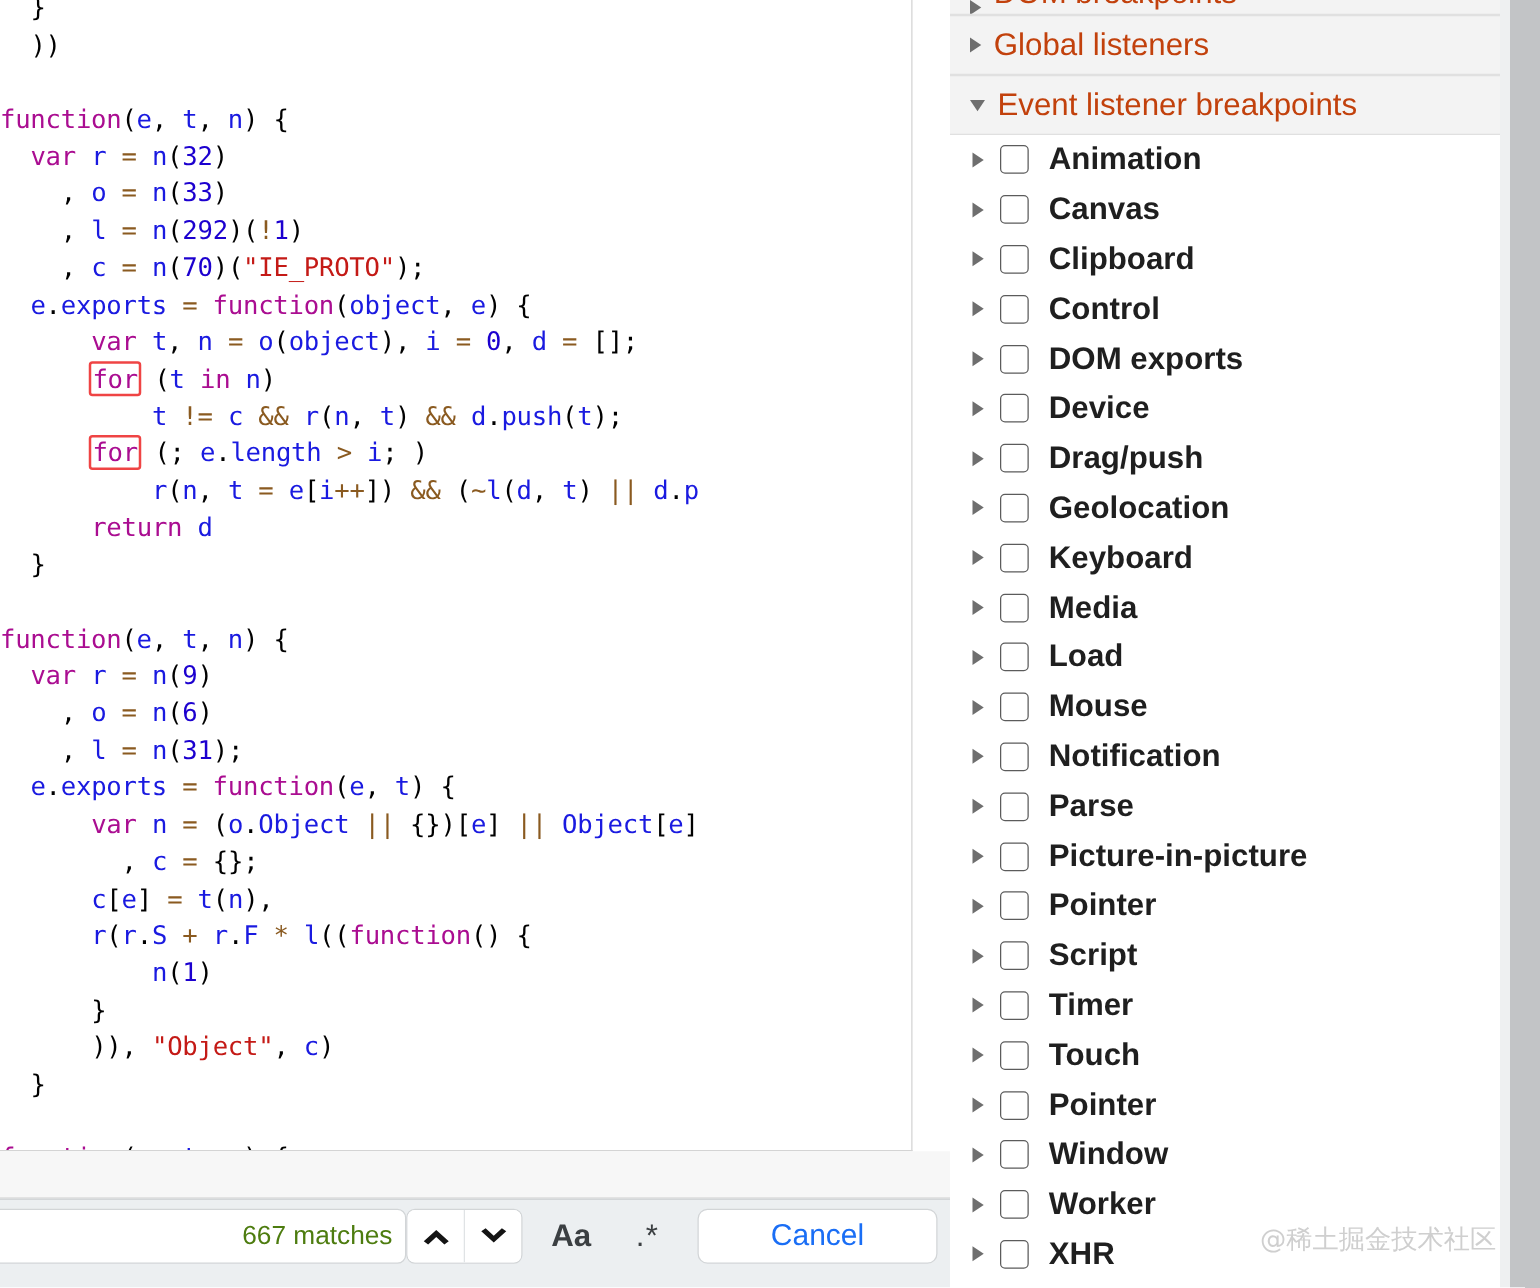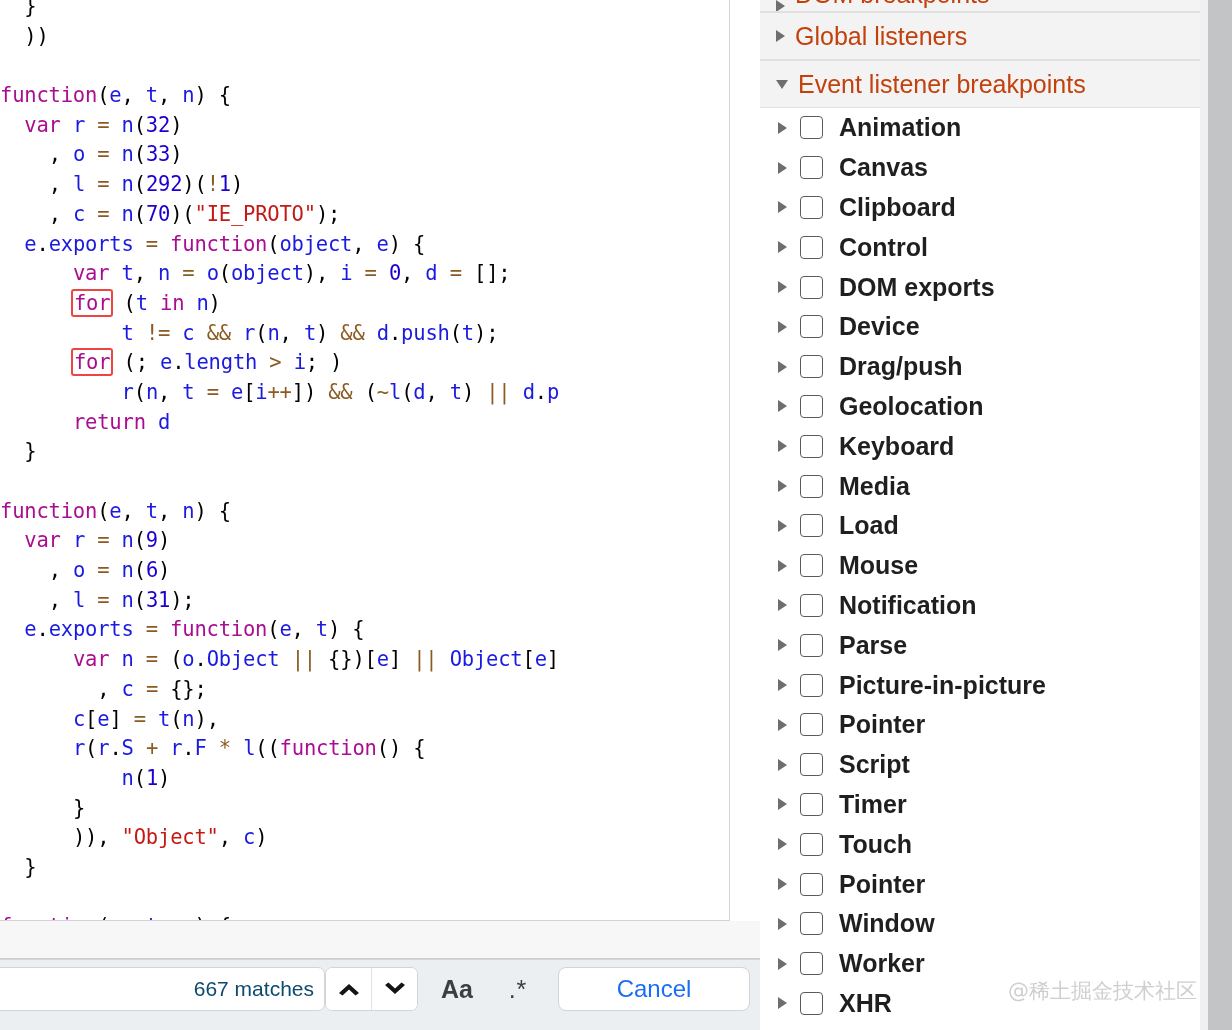--- a/index.html
+++ b/index.html
@@ -99,21 +99,21 @@
     background: #ffffff;
     border: 1px solid #d2d5d7;
     border-radius: 7px;
     box-sizing: border-box;
     display: flex;
     align-items: center;
     justify-content: flex-end;
   }
   .match-count {
     font-size: 21px;
-    color: #0c4a6e;
+    color: #4d7c0f;
     padding-right: 10px;
     white-space: nowrap;
   }
 
   .nav-btns {
     position: absolute;
     left: 325px;
     top: 7px;
     height: 44px;
     display: flex;

